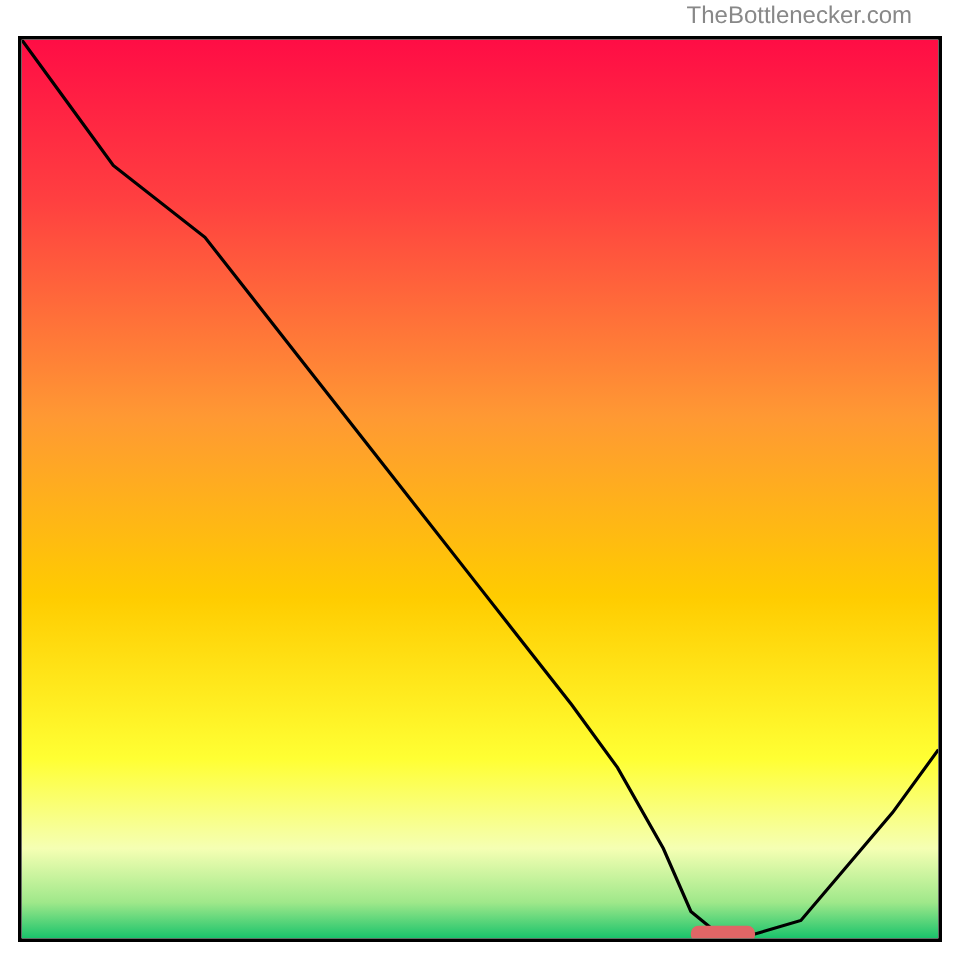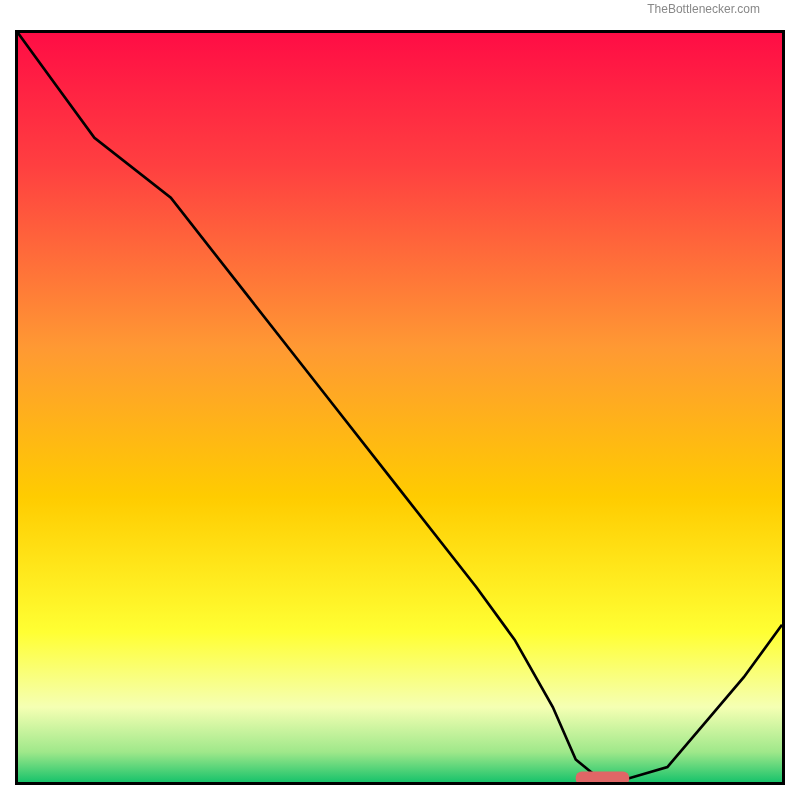--- a/index.html
+++ b/index.html
@@ -1,17 +1,17 @@
 <!DOCTYPE html>
 <html><head>
 <meta charset="utf-8">
 <style>
 body{margin:0;padding:0;background:#fff;font-family:Arial,sans-serif}
 .page{width:800px;height:800px;position:relative}
-.attr{position:absolute;top:2px;right:40px;color:#888;font-size:12px}
+.attr{position:absolute;top:2px;right:40px;color:#888;font-size:20px}
 .plot-wrap{position:absolute;left:15px;top:30px;width:770px;height:755px;border:3px solid #000;box-sizing:border-box}
 .plot{width:100%;height:100%;position:relative;overflow:hidden}
 svg{position:absolute;left:0;top:0;width:100%;height:100%}
 </style>
 </head>
 <body>
 
 <div class="page">
   <div class="attr">TheBottlenecker.com</div>
   <div class="plot-wrap">

